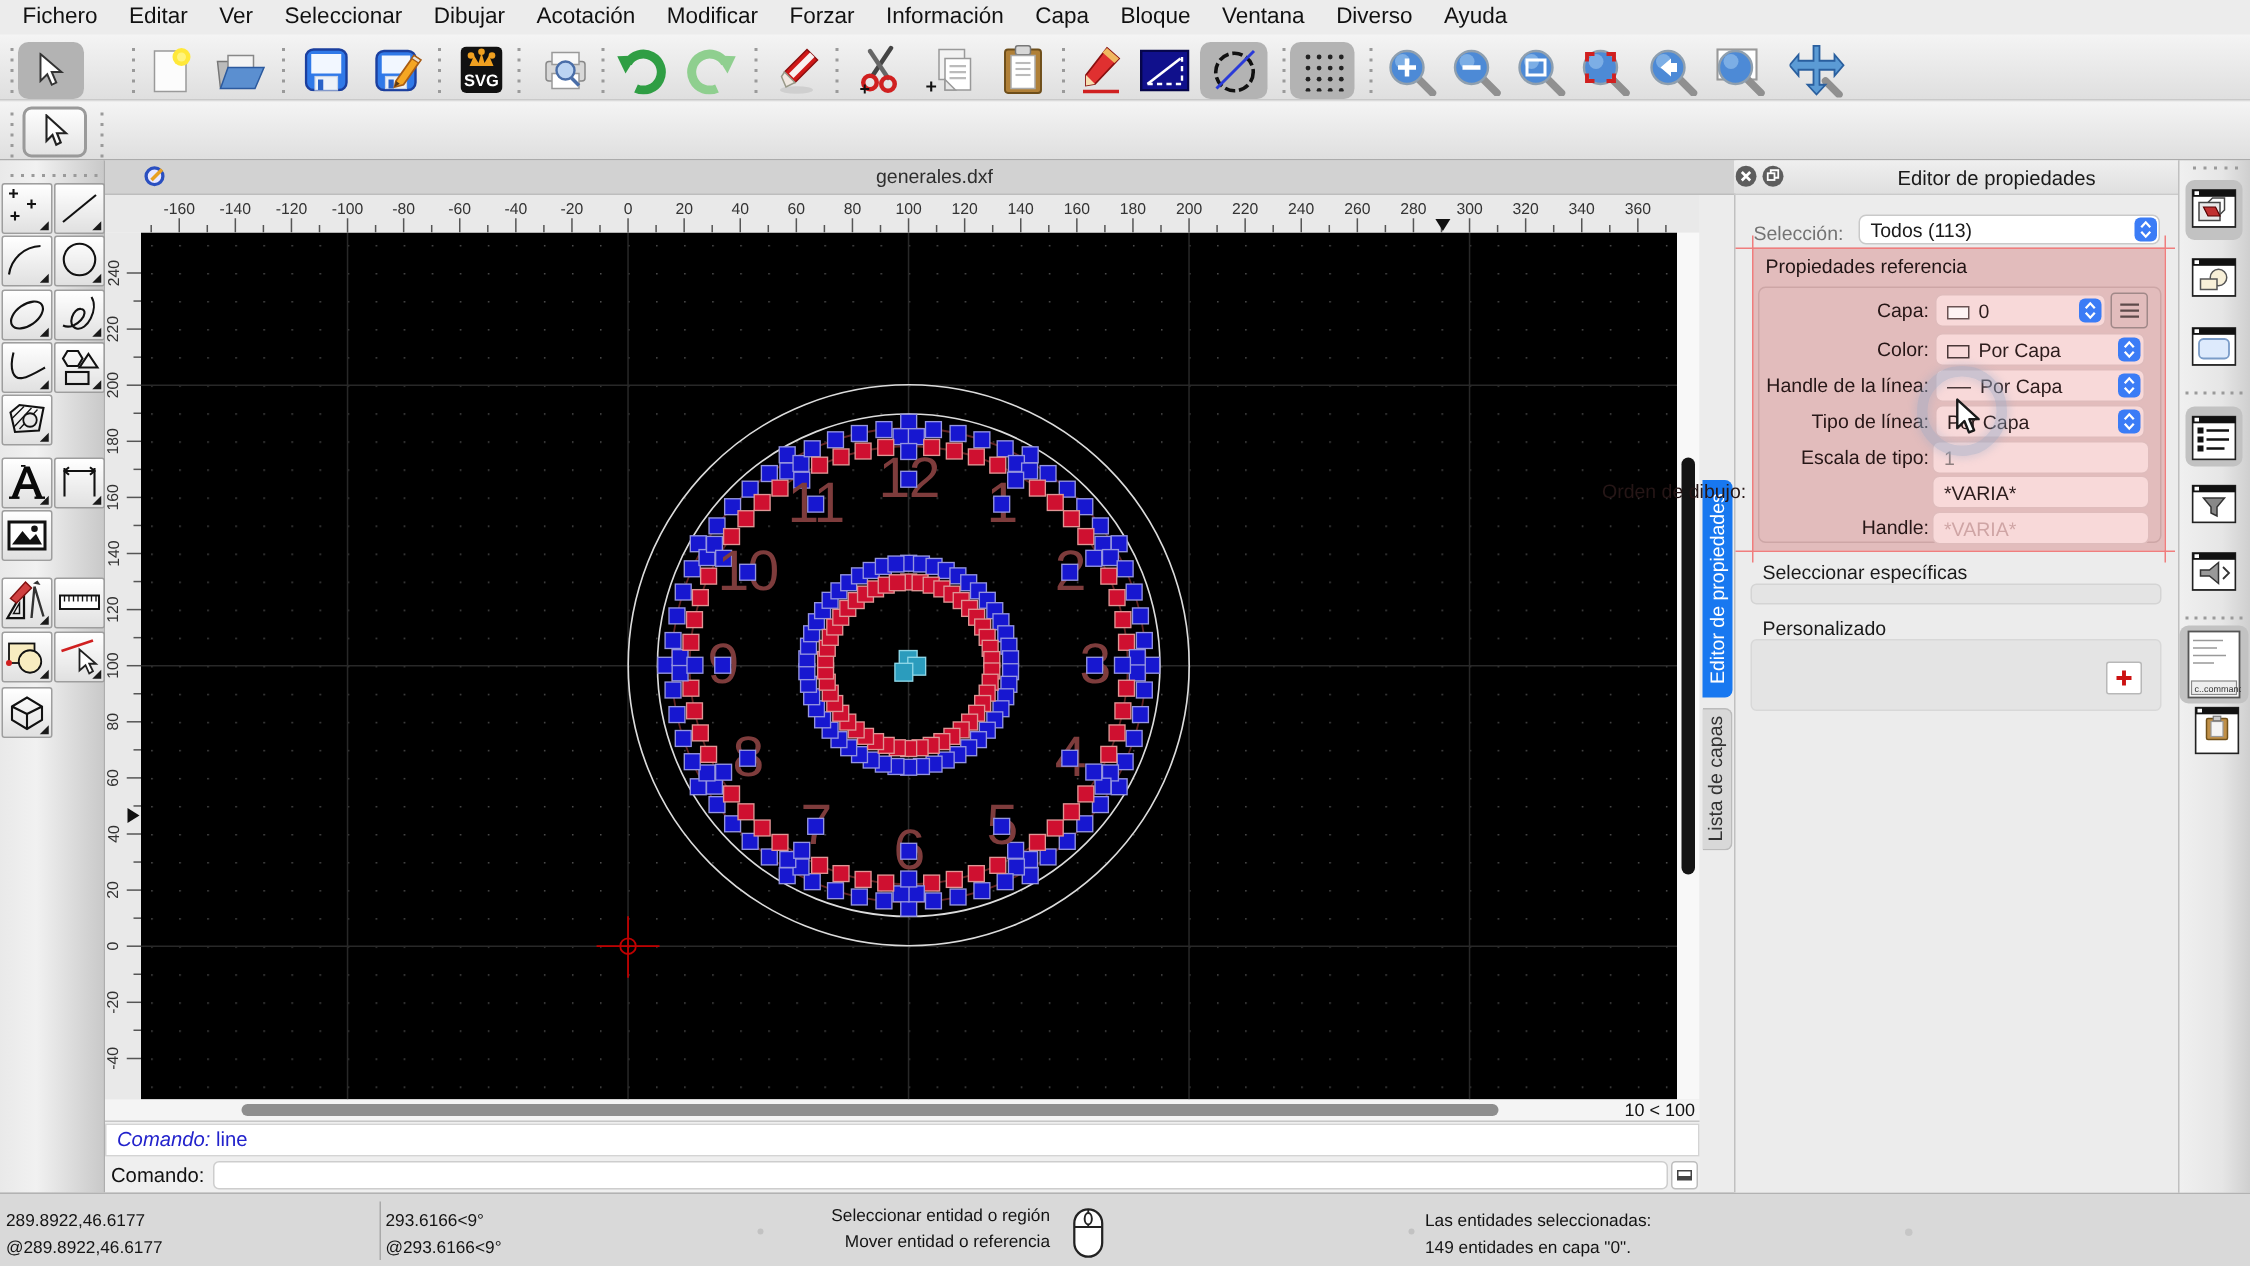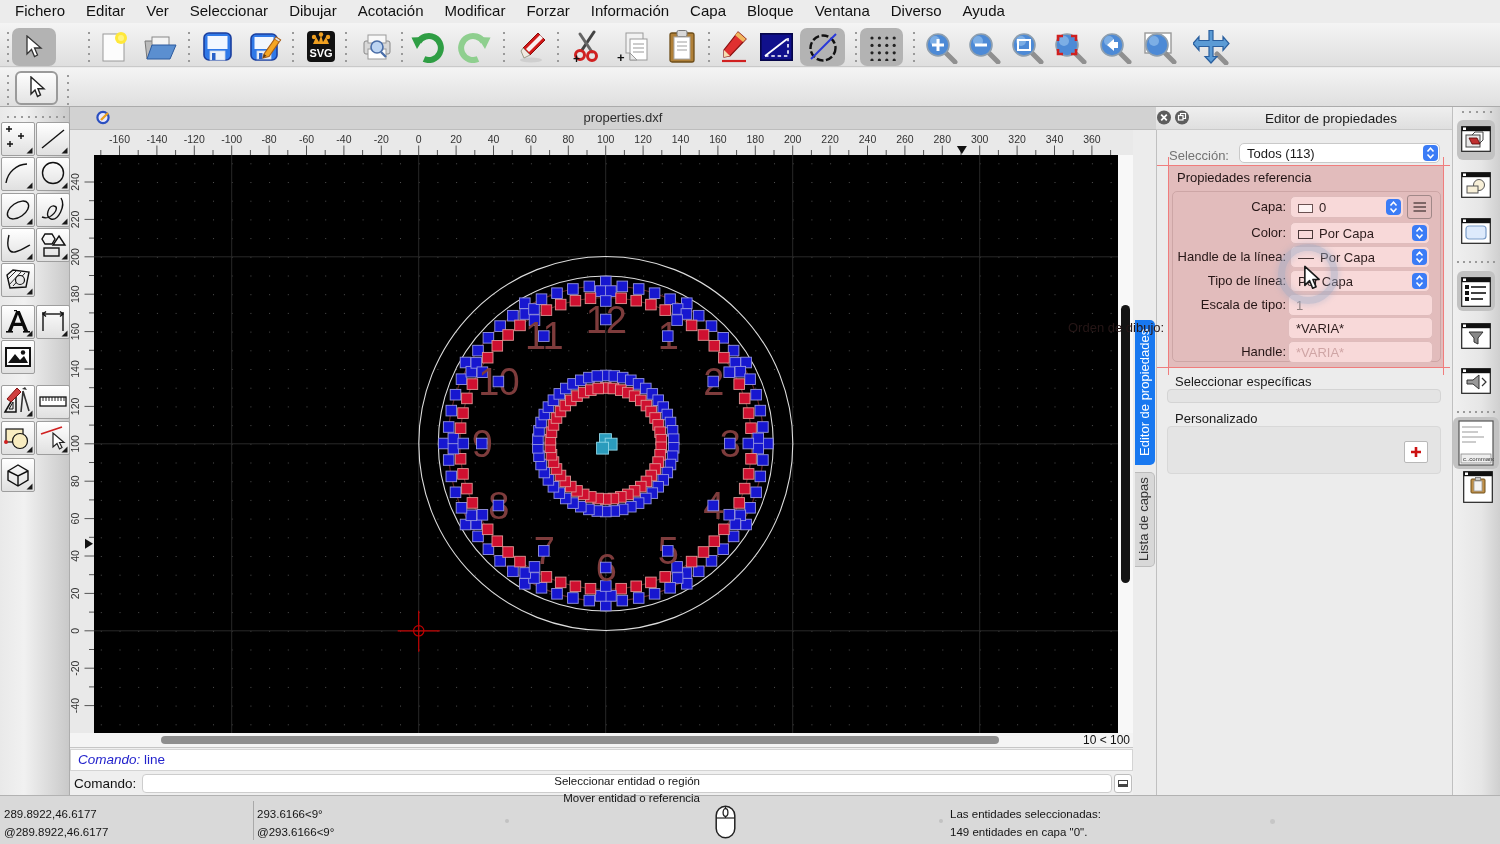--- a/index.html
+++ b/index.html
@@ -371,21 +371,21 @@
     <line x1="5" y1="13" x2="26" y2="6" stroke="#d02020" stroke-width="1.8"></line>
     <path d="M17 12 L17 26 L21 22.5 L23.5 28 L26 26.5 L23.5 21.5 L28 21.5 Z" fill="#fff" stroke="#222" stroke-width="1.2"></path>
     <path d="M31.5 31.5 L31.5 25.5 L25.5 31.5 Z" fill="#1a1a1a"></path>
   </svg>
 <div class="abs" style="left:1px;top:457.6px;width:34px;height:34.2px;background:linear-gradient(#ffffff,#e0e0e0);border:1px solid #9e9e9e;border-radius:2px"></div>
 <svg class="abs" style="left:1px;top:457.6px" width="34" height="34" viewBox="0 0 34 34">
     <path d="M7 13 L17 7 L27 13 L27 22 L17 28 L7 22 Z M7 13 L17 18 L27 13 M17 18 L17 28" fill="none" stroke="#111" stroke-width="1.4"></path>
     <path d="M31.5 31.5 L31.5 25.5 L25.5 31.5 Z" fill="#1a1a1a"></path>
   </svg>
 <div class="abs" style="left:70px;top:107px;width:1086px;height:23px;background:#d2d2d2;border-bottom:1px solid #bdbdbd"></div>
-<div class="abs" style="left:523px;top:110px;width:200px;text-align:center;font-size:13px;color:#2d2d2d">properties.dxf</div>
+<div class="abs" style="left:523px;top:110px;width:200px;text-align:center;font-size:13px;color:#2d2d2d">generales.dxf</div>
 <svg class="abs" style="left:96px;top:110px" width="15" height="15" viewBox="0 0 15 15">
     <circle cx="7" cy="7.5" r="5.6" fill="#e8e8ff" stroke="#2a4fc0" stroke-width="2.2"></circle>
     <line x1="5" y1="10" x2="12" y2="3" stroke="#e8a020" stroke-width="2.4"></line>
   </svg>
 <svg style="position:absolute;left:70px;top:130px" width="1063" height="25" viewBox="0 0 1063 25">
     <rect width="1063" height="25" fill="#e9e9e9"></rect>
     <line x1="30.8" y1="20" x2="30.8" y2="25" stroke="#555" stroke-width="1"></line>
     <line x1="49.5" y1="15.5" x2="49.5" y2="25" stroke="#555" stroke-width="1"></line>
     <text x="49.5" y="12.5" font-size="10.5" fill="#333" text-anchor="middle" font-family="Liberation Sans, sans-serif">-160</text>
     <line x1="68.2" y1="20" x2="68.2" y2="25" stroke="#555" stroke-width="1"></line>
@@ -820,21 +820,21 @@
 <div class="abs" style="left:78px;top:752px;font-size:13.5px;color:#2323cc"><i>Comando:</i> line</div>
 <div class="abs" style="left:74px;top:776px;font-size:13.5px;color:#111">Comando:</div>
 <div class="abs" style="left:142px;top:774px;width:970px;height:19px;background:#fff;border:1px solid #cdcdcd;border-radius:4px"></div>
 <div class="abs" style="left:1114px;top:774px;width:18px;height:19px;background:#fff;border:1px solid #bdbdbd;border-radius:3px">
     <div style="margin:5px 3px 0 3px;height:7px;border:1px solid #444;border-bottom-width:3px"></div>
   </div>
 <div class="abs" style="left:0;top:795px;width:1500px;height:49px;background:#d9d9d9;border-top:1px solid #b2b2b2;font-size:11.5px;color:#141414"></div>
 <div class="abs" style="left:4px;top:805px;font-size:11.5px;color:#141414;line-height:18px">289.8922,46.6177<br>@289.8922,46.6177</div>
 <div class="abs" style="left:253px;top:801px;width:1px;height:39px;background:#a9a9a9"></div>
 <div class="abs" style="left:257px;top:805px;font-size:11.5px;color:#141414;line-height:18px">293.6166&lt;9°<br>@293.6166&lt;9°</div>
-<div class="abs" style="left:500px;top:773px;width:200px;text-align:right;font-size:11.5px;color:#141414;line-height:17px">Seleccionar entidad o región<br>Mover entidad o referencia</div>
+<div class="abs" style="left:500px;top:803px;width:200px;text-align:right;font-size:11.5px;color:#141414;line-height:17px">Seleccionar entidad o región<br>Mover entidad o referencia</div>
 <svg class="abs" style="left:715px;top:805px" width="21" height="34" viewBox="0 0 21 34">
     <rect x="1.2" y="1.2" width="18.6" height="31.6" rx="9.3" fill="#fff" stroke="#222" stroke-width="1.5"></rect>
     <line x1="10.5" y1="1.5" x2="10.5" y2="13" stroke="#222" stroke-width="1.2"></line>
     <line x1="1.5" y1="13" x2="19.5" y2="13" stroke="#222" stroke-width="1.2"></line>
     <ellipse cx="10.5" cy="7.5" rx="2.4" ry="3.8" fill="#fff" stroke="#222" stroke-width="1.3"></ellipse>
   </svg>
 <div class="abs" style="left:950px;top:805px;font-size:11.5px;color:#141414;line-height:18px">Las entidades seleccionadas:<br>149 entidades en capa "0".</div>
 <div class="abs" style="left:505px;top:819px;width:4px;height:4px;border-radius:2px;background:#c2c2c2"></div>
 <div class="abs" style="left:939px;top:819px;width:4px;height:4px;border-radius:2px;background:#c2c2c2"></div>
 <div class="abs" style="left:1270px;top:819px;width:5px;height:5px;border-radius:2.5px;background:#c6c6c6"></div>

